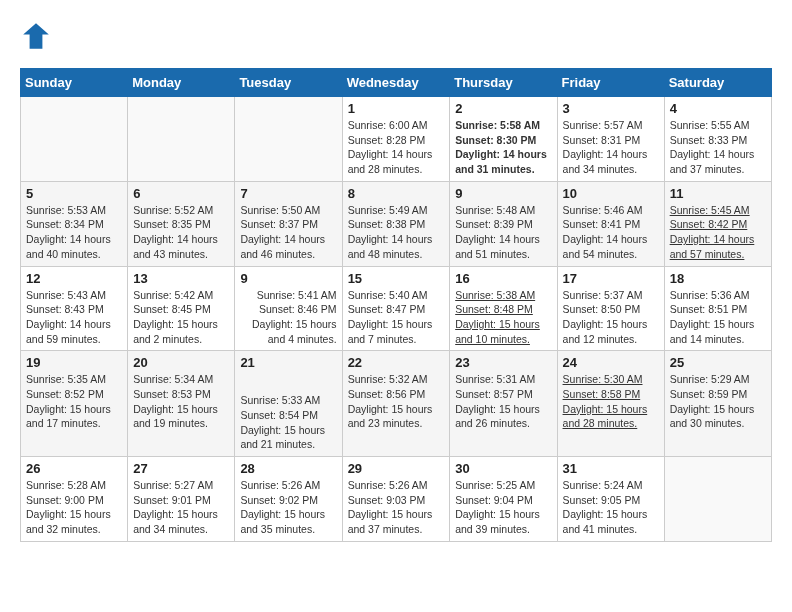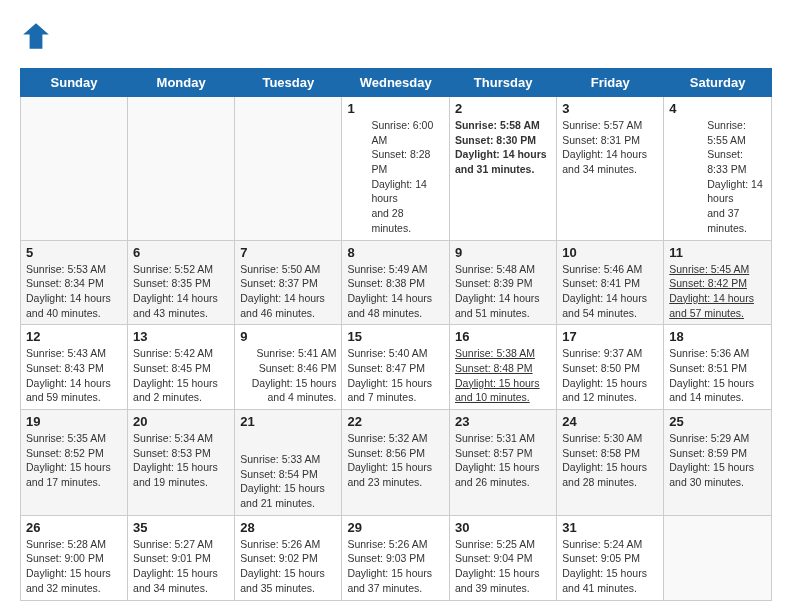--- a/index.html
+++ b/index.html
@@ -55,21 +55,21 @@
     .calendar {
       width: 100%;
       border-collapse: collapse;
     }
     .calendar th {
       background-color: #1a6aad;
       color: #fff;
       padding: 6px 4px;
       font-size: 13px;
       font-weight: bold;
-      text-align: center;
+      text-align: left;
       border: 1px solid #1a6aad;
     }
     .calendar td {
       border: 1px solid #ccc;
       vertical-align: top;
       padding: 4px 5px;
       width: 108px;
       min-height: 80px;
       font-size: 11px;
       color: #333;
@@ -122,42 +122,42 @@
         <th>Saturday</th>
       </tr>
   </thead>
   <tbody id="calendar-body">
   <tr>
         <td class="empty"></td>
         <td class="empty"></td>
         <td class="empty"></td>
         <td>
           <div class="day-num">1</div>
-          <div class="day-info" style="white-space: pre-line; margin-left: 24px;">Sunrise: 6:00 AM
+          <div class="day-info" style="white-space: pre-line;">Sunrise: 6:00 AM
 Sunset: 8:28 PM
 Daylight: 14 hours
 and 28 minutes.</div>
         </td>
         <td>
           <div class="day-num">2</div>
           <div class="day-info" style="white-space: pre-line; font-weight: bold;">Sunrise: 5:58 AM
 Sunset: 8:30 PM
 Daylight: 14 hours
 and 31 minutes.</div>
         </td>
         <td>
           <div class="day-num">3</div>
           <div class="day-info" style="white-space: pre-line;">Sunrise: 5:57 AM
 Sunset: 8:31 PM
 Daylight: 14 hours
 and 34 minutes.</div>
         </td>
         <td>
           <div class="day-num">4</div>
-          <div class="day-info" style="white-space: pre-line; margin-left: 38px;">Sunrise: 5:55 AM
+          <div class="day-info" style="white-space: pre-line;">Sunrise: 5:55 AM
 Sunset: 8:33 PM
 Daylight: 14 hours
 and 37 minutes.</div>
         </td>
       </tr>
       <tr class="row-even">
         <td>
           <div class="day-num">5</div>
           <div class="day-info" style="white-space: pre-line;">Sunrise: 5:53 AM
 Sunset: 8:34 PM
@@ -238,21 +238,21 @@
         </td>
         <td>
           <div class="day-num">16</div>
           <div class="day-info" style="white-space: pre-line; text-decoration: underline;">Sunrise: 5:38 AM
 Sunset: 8:48 PM
 Daylight: 15 hours
 and 10 minutes.</div>
         </td>
         <td>
           <div class="day-num">17</div>
-          <div class="day-info" style="white-space: pre-line;">Sunrise: 9:37 AM
+          <div class="day-info" style="white-space: pre-line;">Sunrise: 5:37 AM
 Sunset: 8:50 PM
 Daylight: 15 hours
 and 12 minutes.</div>
         </td>
         <td>
           <div class="day-num">18</div>
           <div class="day-info" style="white-space: pre-line;">Sunrise: 5:36 AM
 Sunset: 8:51 PM
 Daylight: 15 hours
 and 14 minutes.</div>
@@ -289,21 +289,21 @@
         </td>
         <td>
           <div class="day-num">23</div>
           <div class="day-info" style="white-space: pre-line;">Sunrise: 5:31 AM
 Sunset: 8:57 PM
 Daylight: 15 hours
 and 26 minutes.</div>
         </td>
         <td>
           <div class="day-num">24</div>
-          <div class="day-info" style="white-space: pre-line;">Sunrise: 5:30 AM
+          <div class="day-info" style="white-space: pre-line; text-decoration: underline;">Sunrise: 5:30 AM
 Sunset: 8:58 PM
 Daylight: 15 hours
 and 28 minutes.</div>
         </td>
         <td>
           <div class="day-num">25</div>
           <div class="day-info" style="white-space: pre-line;">Sunrise: 5:29 AM
 Sunset: 8:59 PM
 Daylight: 15 hours
 and 30 minutes.</div>
@@ -311,21 +311,21 @@
       </tr>
       <tr>
         <td>
           <div class="day-num">26</div>
           <div class="day-info" style="white-space: pre-line;">Sunrise: 5:28 AM
 Sunset: 9:00 PM
 Daylight: 15 hours
 and 32 minutes.</div>
         </td>
         <td>
-          <div class="day-num">35</div>
+          <div class="day-num">27</div>
           <div class="day-info" style="white-space: pre-line;">Sunrise: 5:27 AM
 Sunset: 9:01 PM
 Daylight: 15 hours
 and 34 minutes.</div>
         </td>
         <td>
           <div class="day-num">28</div>
           <div class="day-info" style="white-space: pre-line;">Sunrise: 5:26 AM
 Sunset: 9:02 PM
 Daylight: 15 hours

